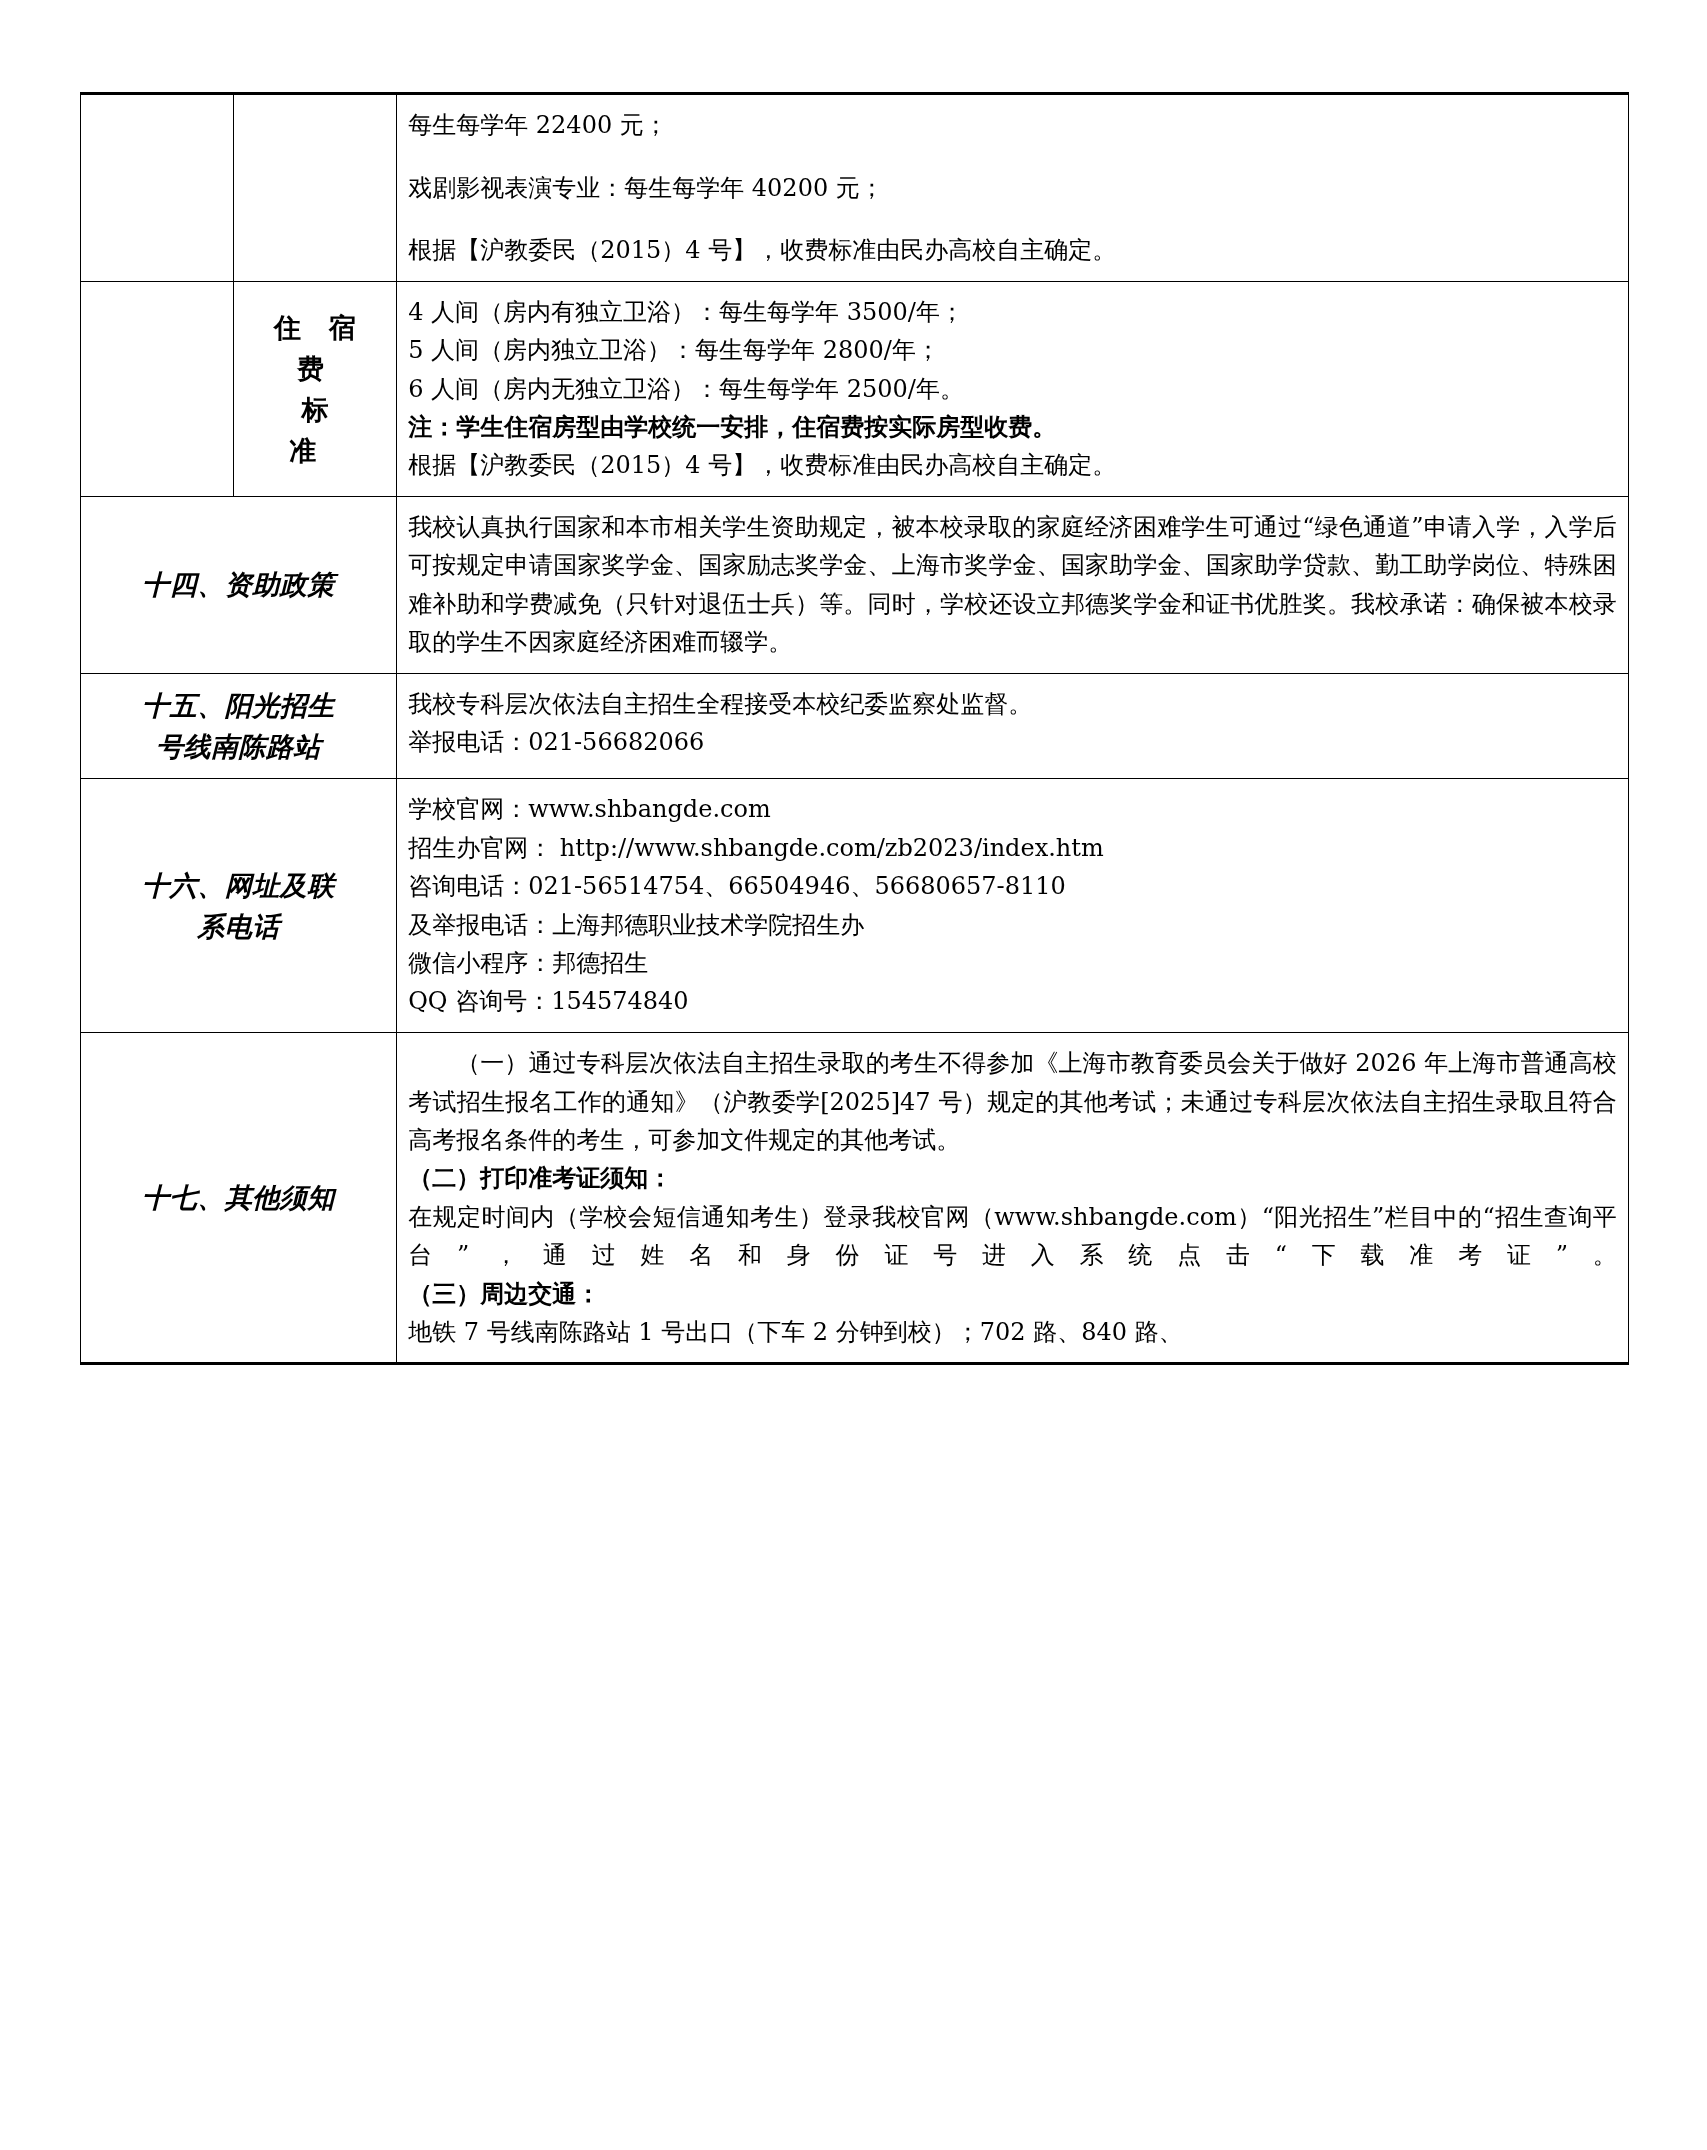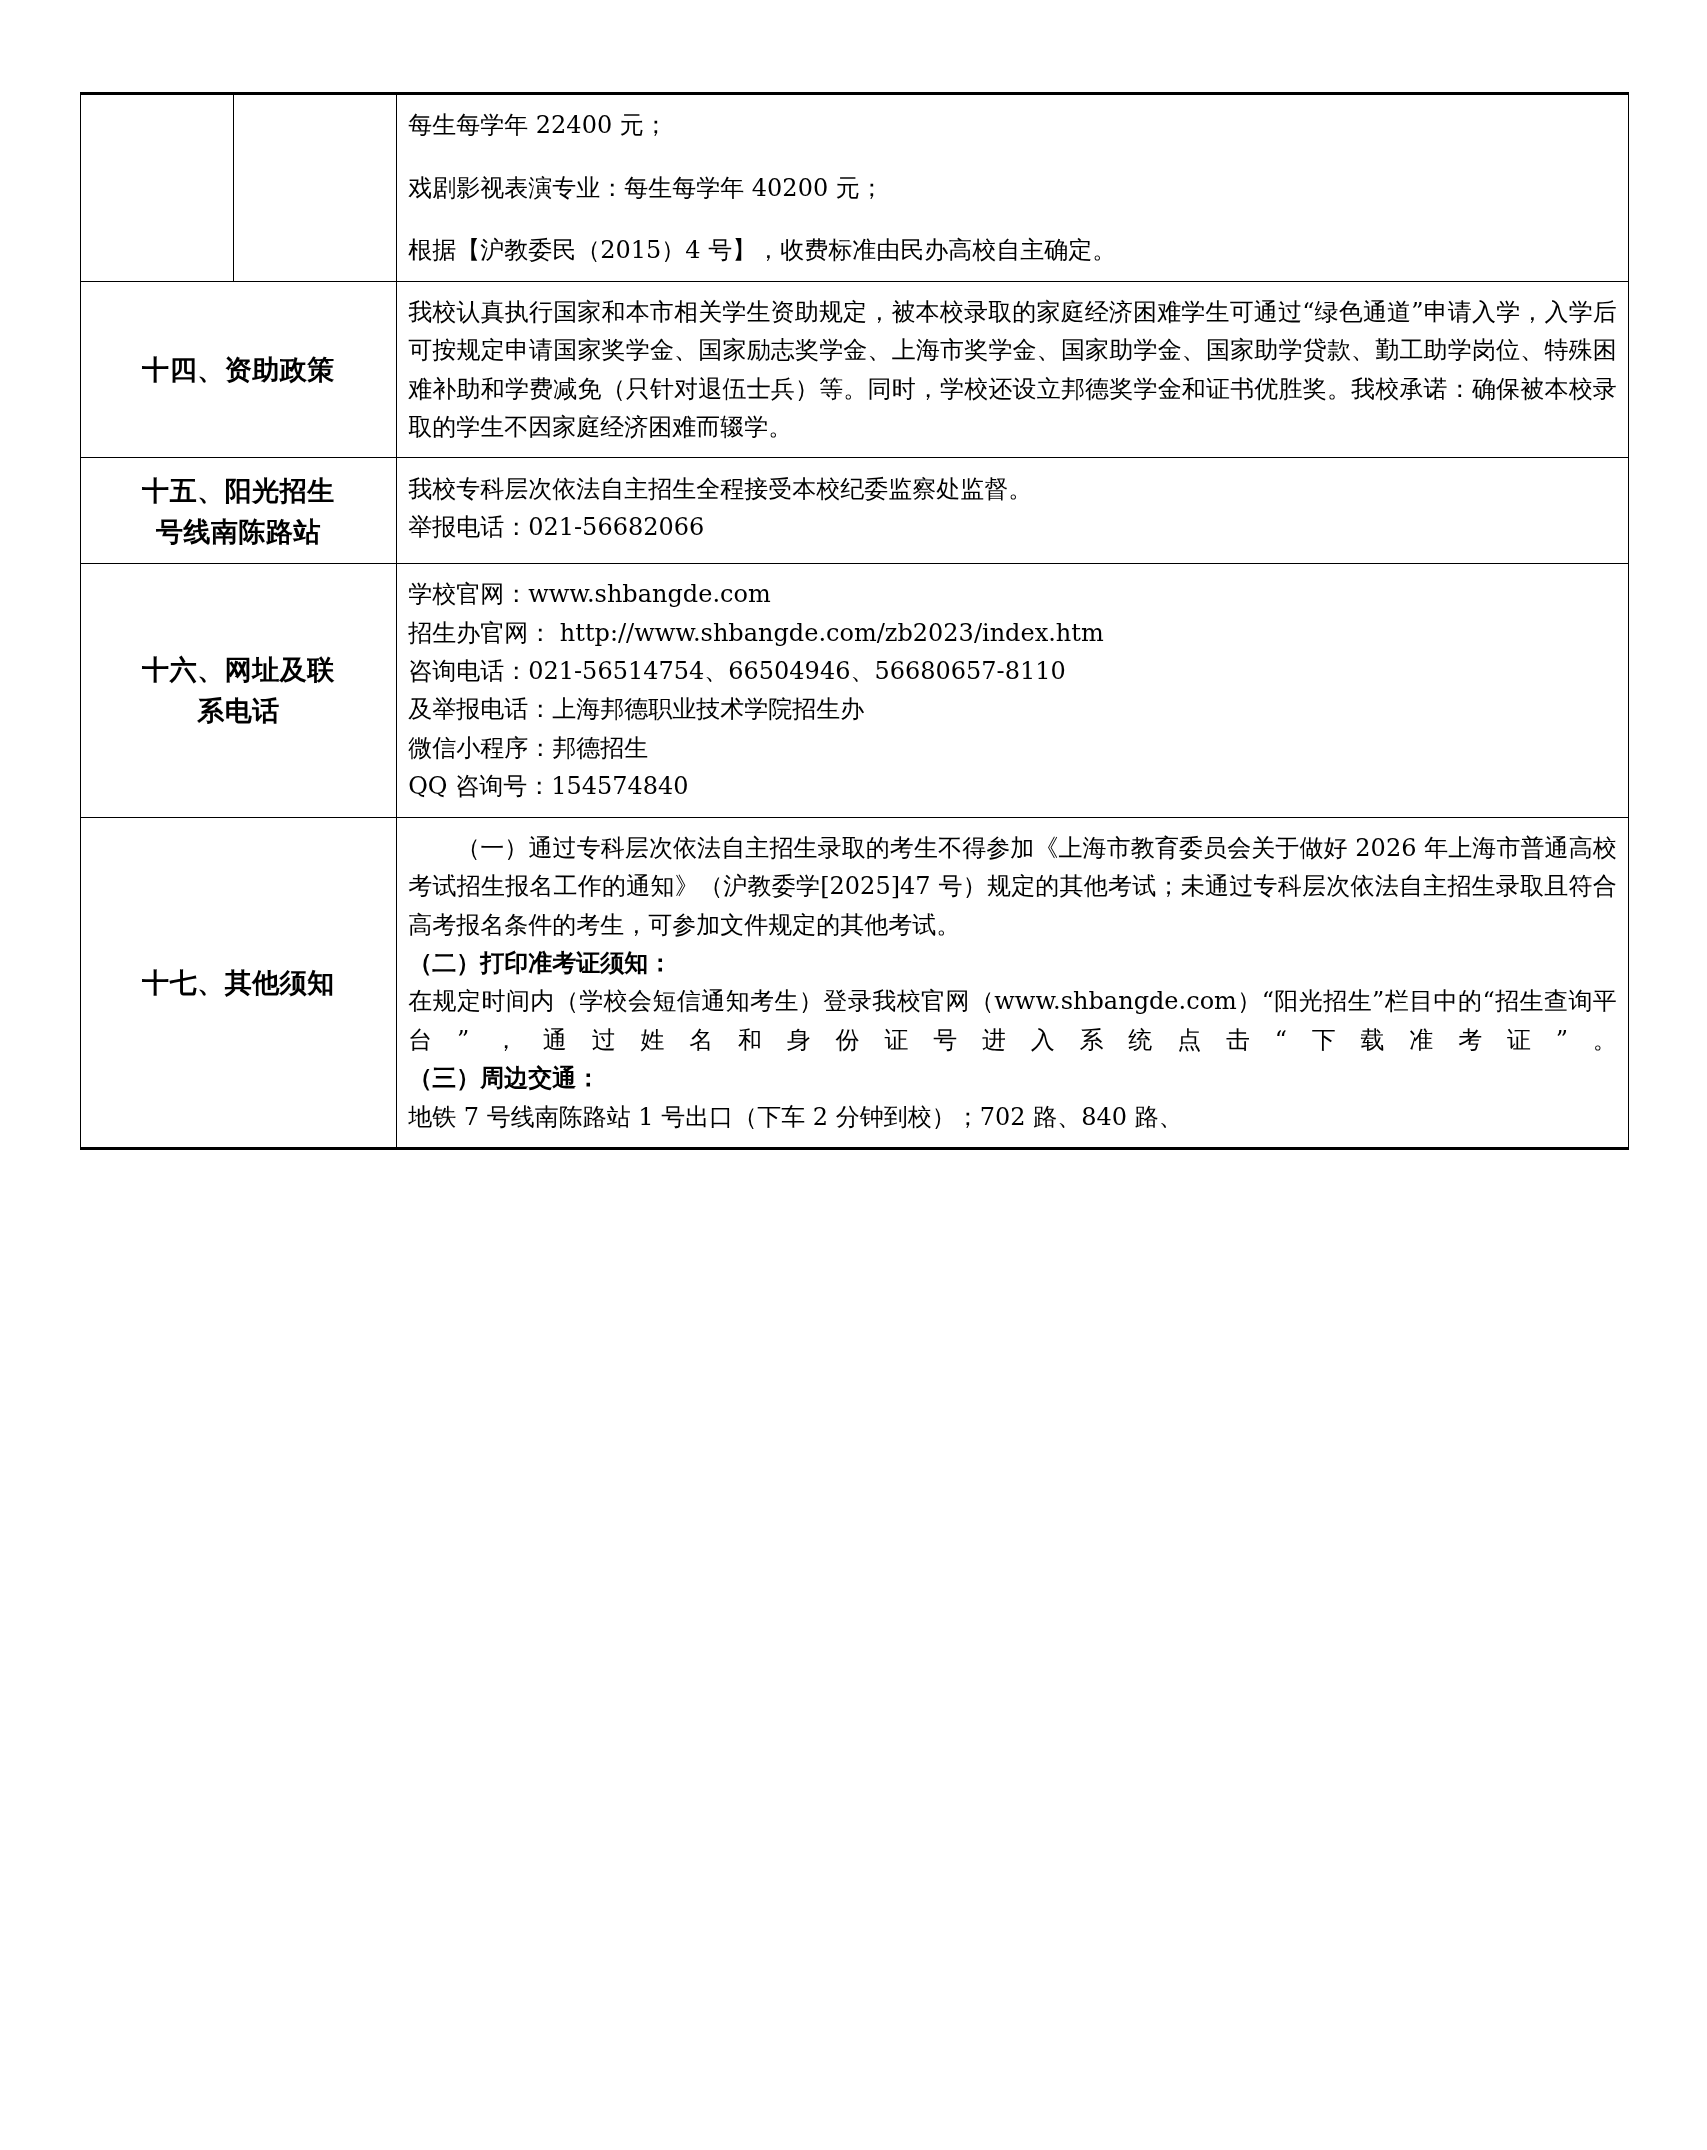--- a/index.html
+++ b/index.html
@@ -44,20 +44,21 @@
     text-align:center;
     font-weight:700;
     letter-spacing:0.02em;
   }
   .vcenter{
     vertical-align:middle !important;
   }
   .sp-line{
     display:block;
     text-align:center;
+    font-style:italic;
   }
   
   .spread{
     display:block;
     text-align:center;
     letter-spacing:0.34em;
     text-indent:0.34em;
   }
   .spread2{
     display:block;
@@ -102,20 +103,34 @@
       <tr>
         <td></td>
         <td></td>
         <td class="body-txt">
           <p class="para-gap">每生每学年 22400 元；</p>
           <p class="para-gap">戏剧影视表演专业：每生每学年 40200 元；</p>
           <p>根据【沪教委民（2015）4 号】，收费标准由民办高校自主确定。</p>
         </td>
       </tr>
 
+      <tr>
+        <td></td>
+        <td class="lbl vcenter">
+          <span class="spread">住 宿 费</span>
+          <span class="spread2">标   准</span>
+        </td>
+        <td class="body-txt">
+          <p>4 人间（房内有独立卫浴）：每生每学年 3500/年；</p>
+          <p>5 人间（房内独立卫浴）：每生每学年 2800/年；</p>
+          <p>6 人间（房内无独立卫浴）：每生每学年 2500/年。</p>
+          <p class="bold">注：学生住宿房型由学校统一安排，住宿费按实际房型收费。</p>
+          <p>根据【沪教委民（2015）4 号】，收费标准由民办高校自主确定。</p>
+        </td>
+      </tr>
 
 
       <tr>
         <td class="lbl vcenter" colspan="2">
           <span class="sp-line">十四、资助政策</span>
         </td>
         <td class="body-txt">
           <p class="tightjust">我校认真执行国家和本市相关学生资助规定，被本校录取的家庭经济困难学生可通过“绿色通道”申请入学，入学后可按规定申请国家奖学金、国家励志奖学金、上海市奖学金、国家助学金、国家助学贷款、勤工助学岗位、特殊困难补助和学费减免（只针对退伍士兵）等。同时，学校还设立邦德奖学金和证书优胜奖。我校承诺：确保被本校录取的学生不因家庭经济困难而辍学。</p>
         </td>
       </tr>

